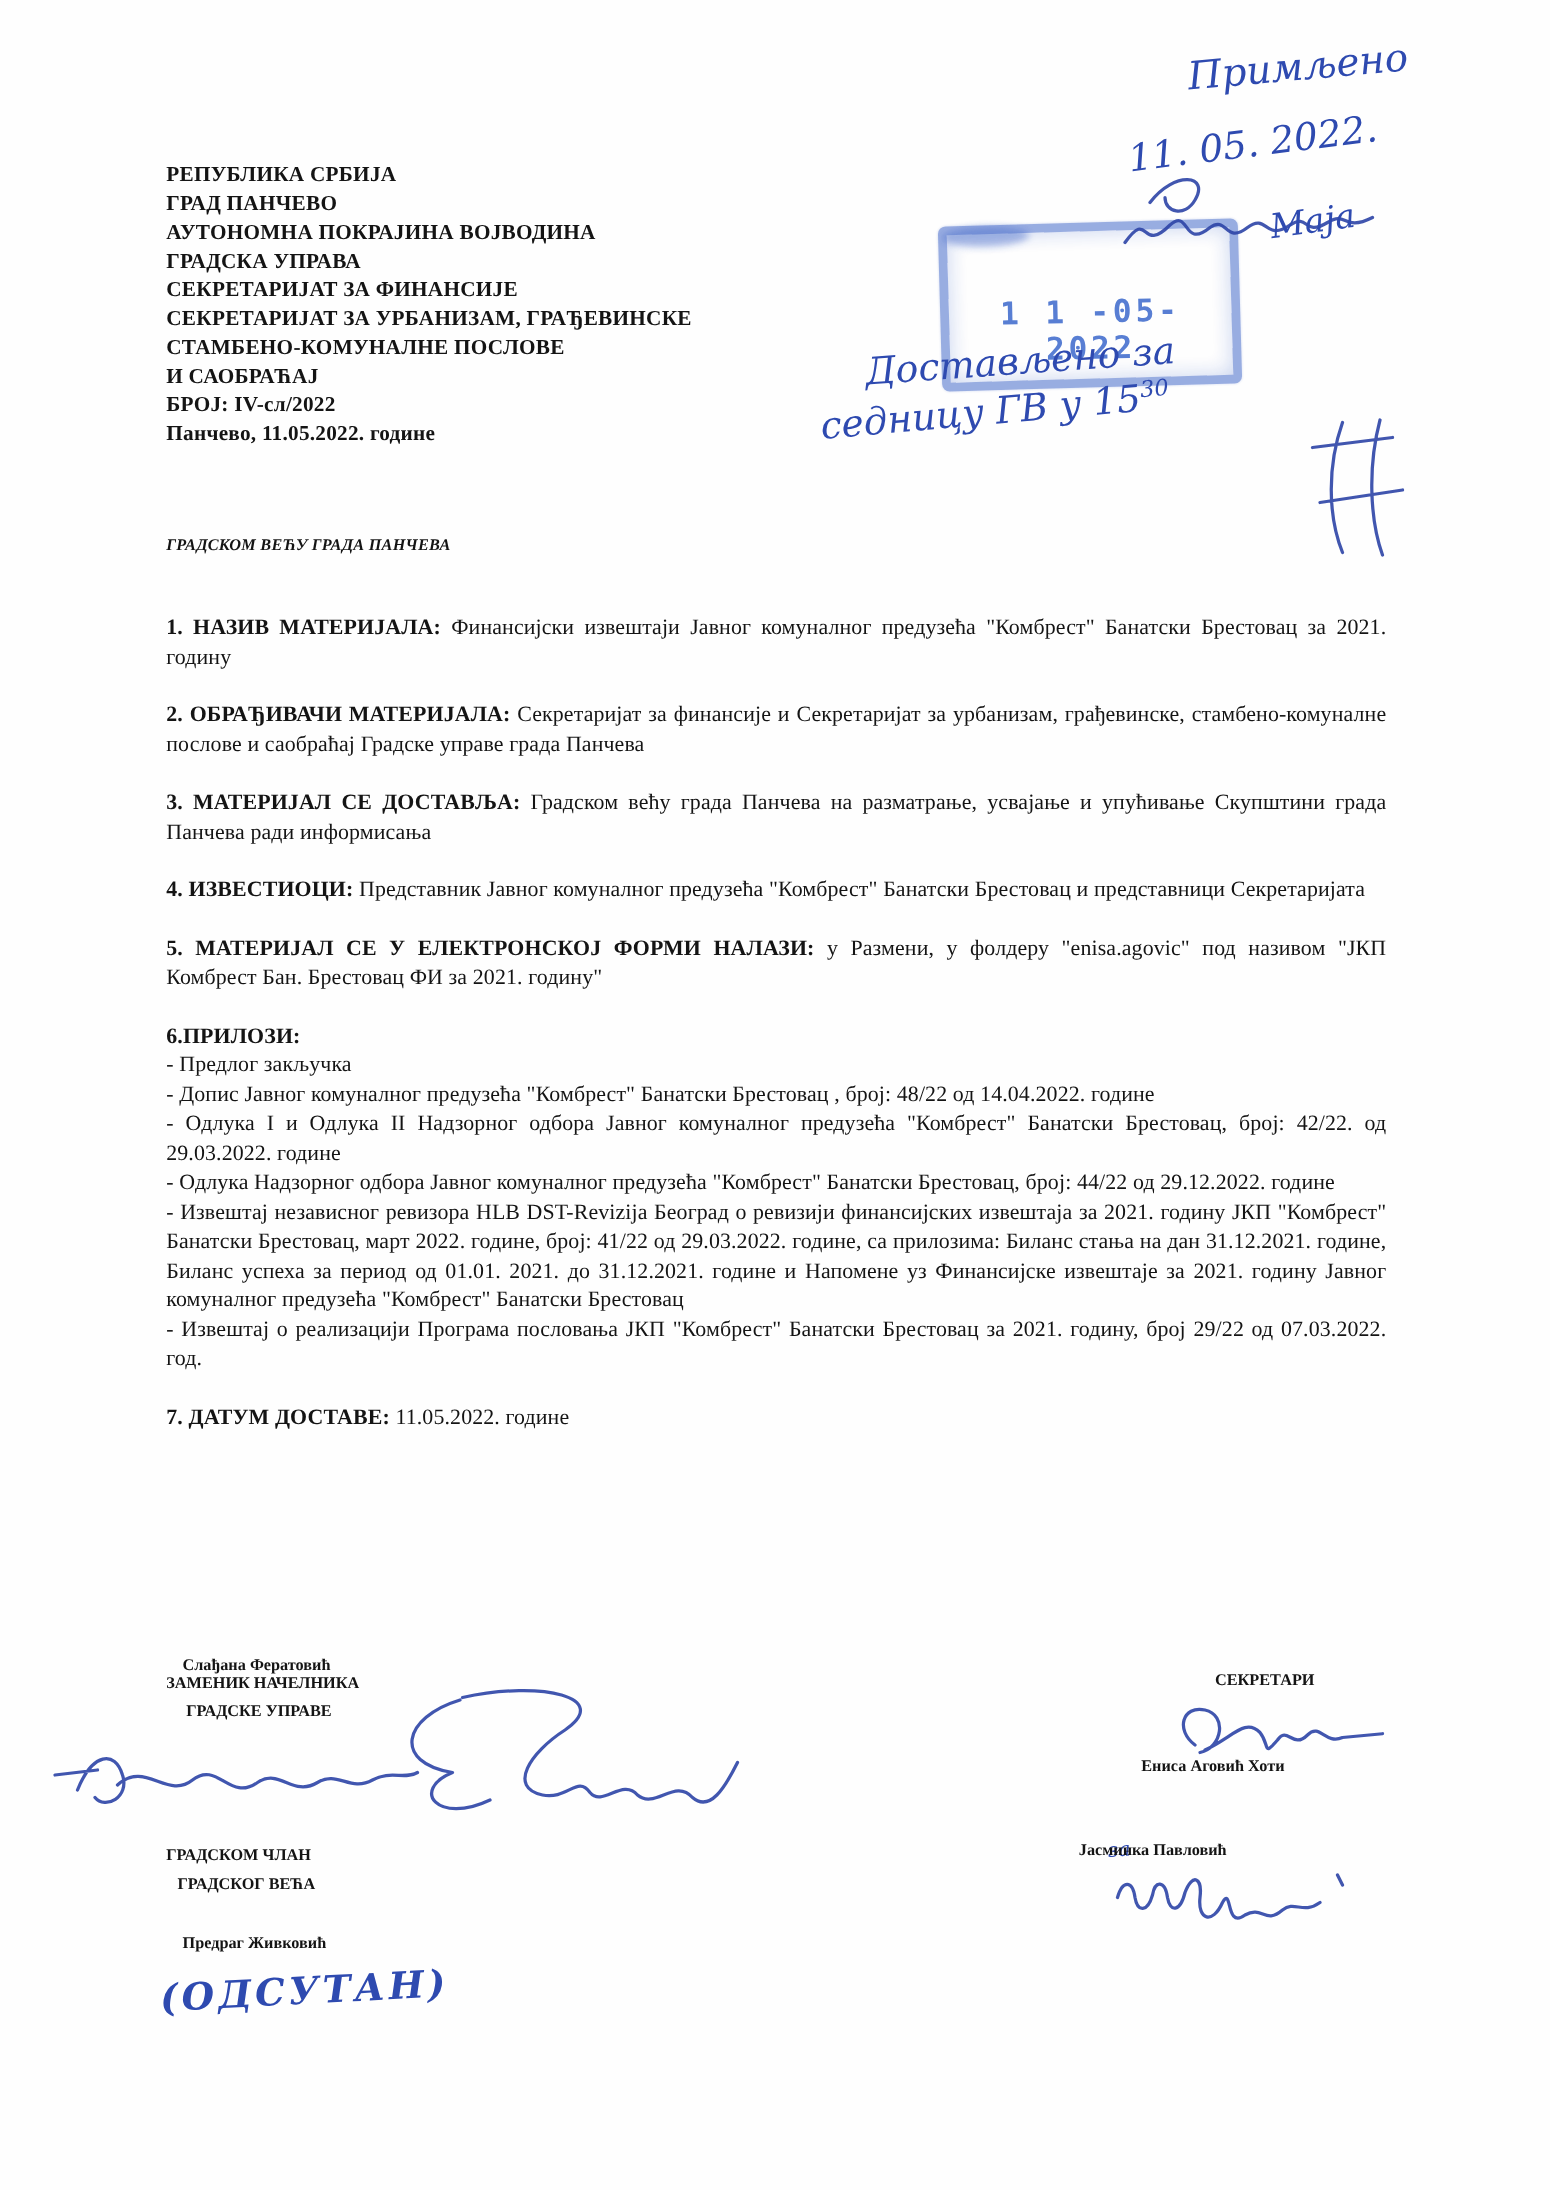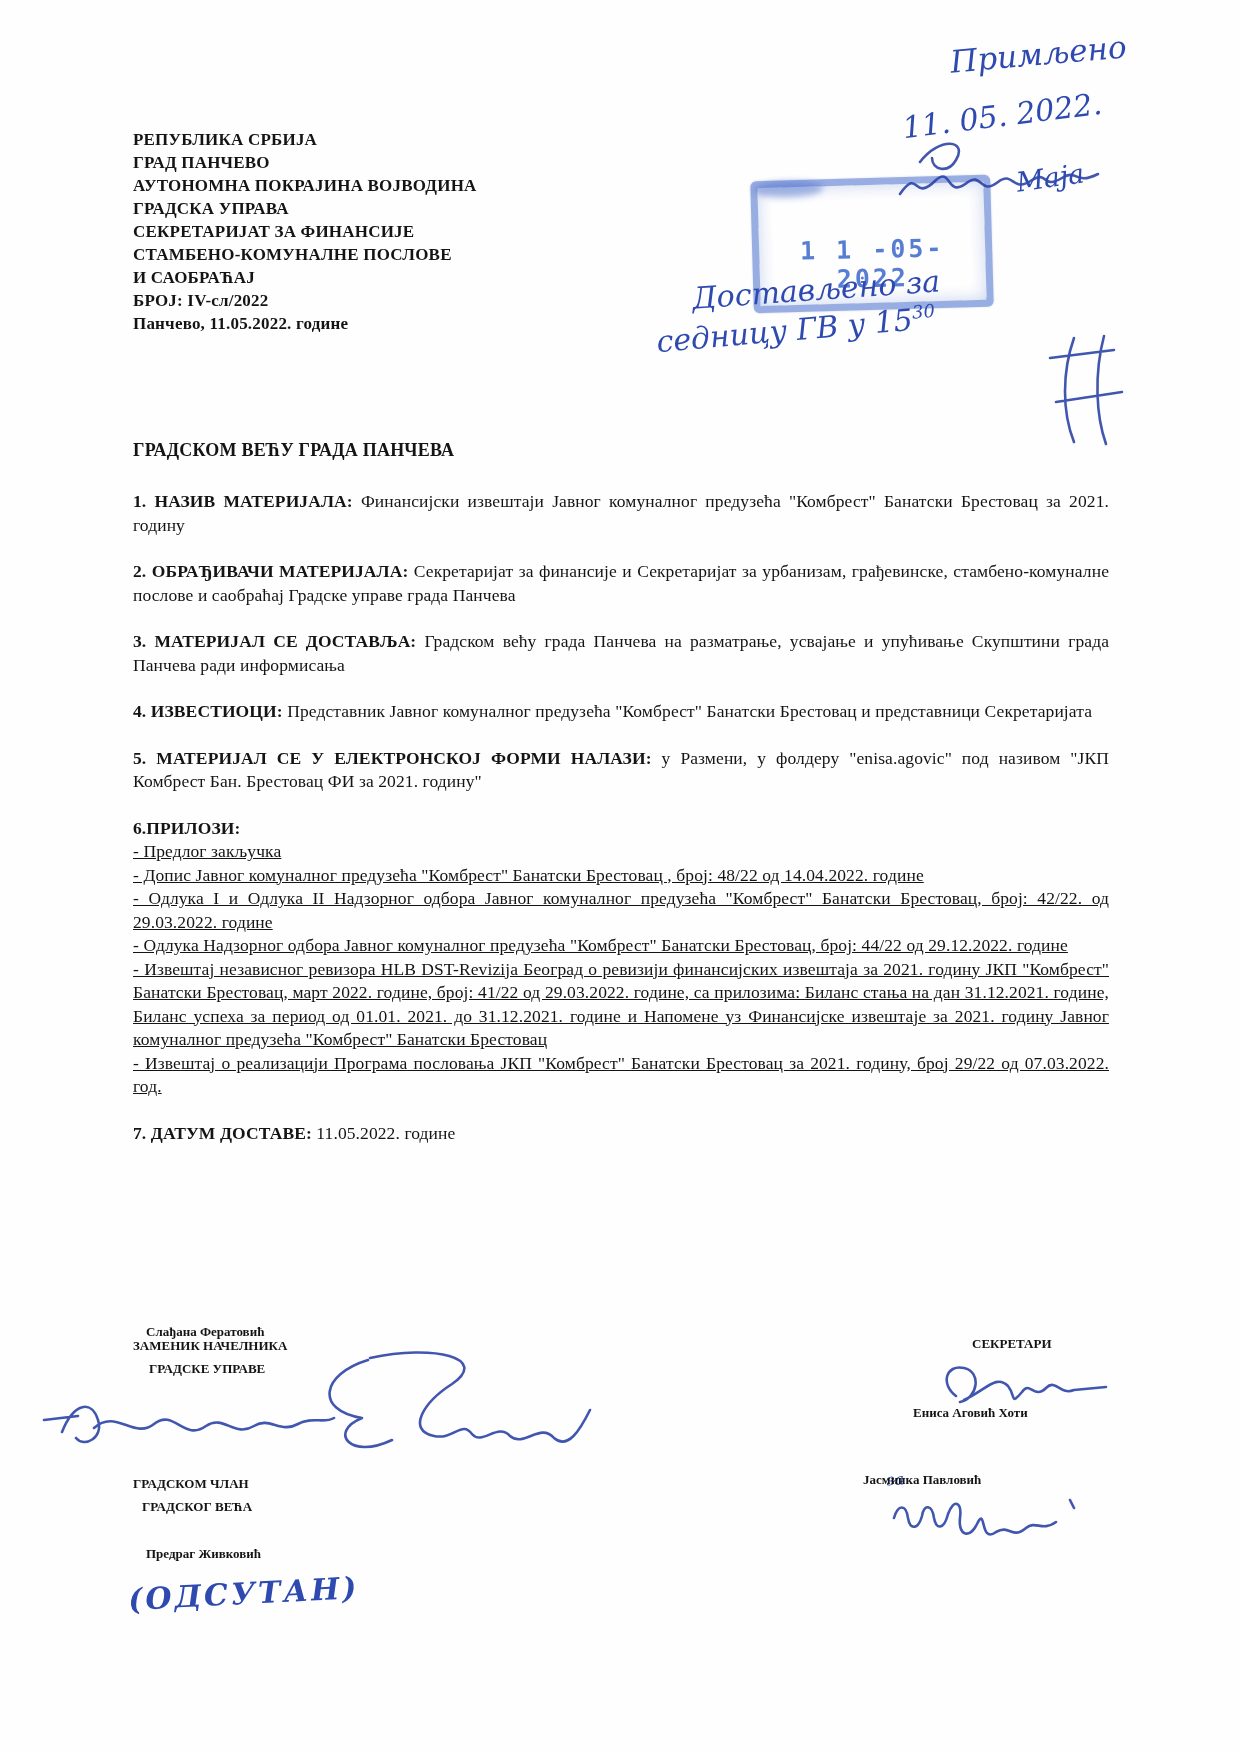--- a/index.html
+++ b/index.html
@@ -4,30 +4,30 @@
 <style>
   html,body{margin:0;padding:0;background:#e8e8e8;}
   .page{
     position:relative;width:1240px;height:1752px;background:#fefefe;
     font-family:"Liberation Serif", serif;color:#141414;overflow:hidden;
     margin:0 auto;
   }
   
   .letterhead{position:absolute;left:133px;top:128px;font-weight:bold;
     font-size:17px;line-height:23px;letter-spacing:.2px;}
-  .recipient{position:absolute;left:133px;top:440px;font-weight:bold;
-    font-size:18px;letter-spacing:.2px;}
+  .recipient{position:absolute;left:133px;top:428px;font-weight:bold;
+    font-size:13px;letter-spacing:.2px;font-style:italic;}
   
   .content{position:absolute;left:133px;top:490px;width:976px;
     font-size:17.5px;line-height:23.5px;text-align:justify;letter-spacing:.1px;}
   .content p{margin:0 0 23px 0;}
   .lbl{font-weight:bold;}
   .att-list{margin:0;}
   .att-head{font-weight:bold;margin:0;}
-  .att-item{margin:0;text-align:justify;text-decoration:underline;}
+  .att-item{margin:0;text-align:justify;}
   .content p.last{margin-bottom:0;}
   
   .sigblock{position:absolute;font-weight:bold;font-size:13px;line-height:23px;}
   .indent1{padding-left:16px;}
   .indent2{padding-left:9px;}
   
   .hand{position:absolute;color:#2e4ab0;font-family:"DejaVu Serif", serif;
     font-style:italic;white-space:nowrap;}
   .stamp{
     position:absolute;left:752px;top:178px;width:226px;height:118px;
@@ -52,20 +52,21 @@
 <body>
 
 <div class="page">
 
   <div class="letterhead">
     <div>РЕПУБЛИКА СРБИЈА</div>
     <div>ГРАД ПАНЧЕВО</div>
     <div>АУТОНОМНА ПОКРАЈИНА ВОЈВОДИНА</div>
     <div>ГРАДСКА УПРАВА</div>
     <div>СЕКРЕТАРИЈАТ ЗА ФИНАНСИЈЕ</div>
+    <div>СЕКРЕТАРИЈАТ ЗА УРБАНИЗАМ, ГРАЂЕВИНСКЕ</div>
     <div>СТАМБЕНО-КОМУНАЛНЕ ПОСЛОВЕ</div>
     <div>И САОБРАЋАЈ</div>
     <div>БРОЈ: IV-сл/2022</div>
     <div>Панчево, 11.05.2022. године</div>
   </div>
 
   <div class="recipient">ГРАДСКОМ ВЕЋУ ГРАДА ПАНЧЕВА</div>
 
   <div class="content">
     <p>

